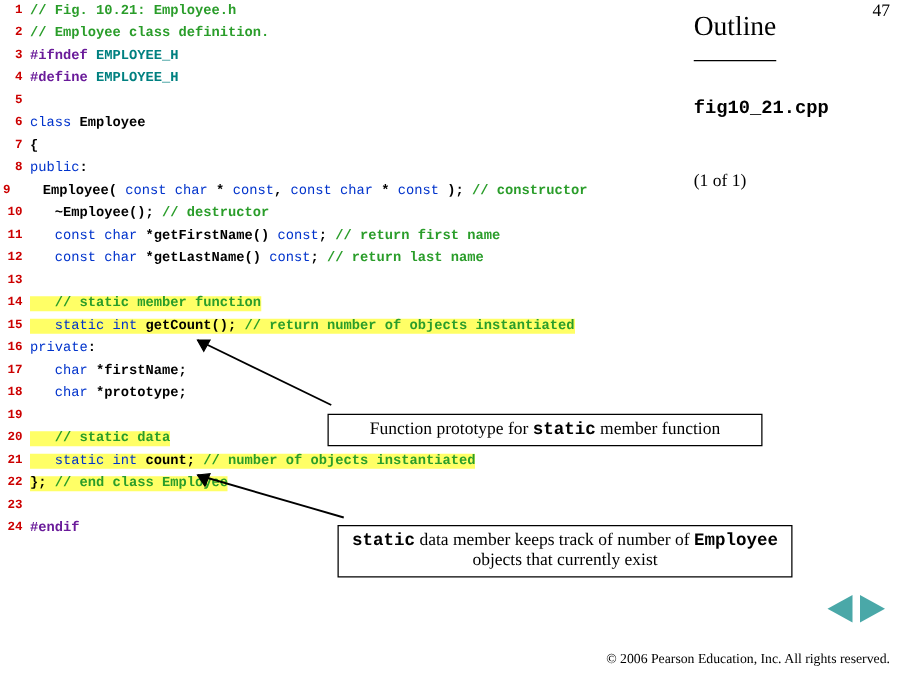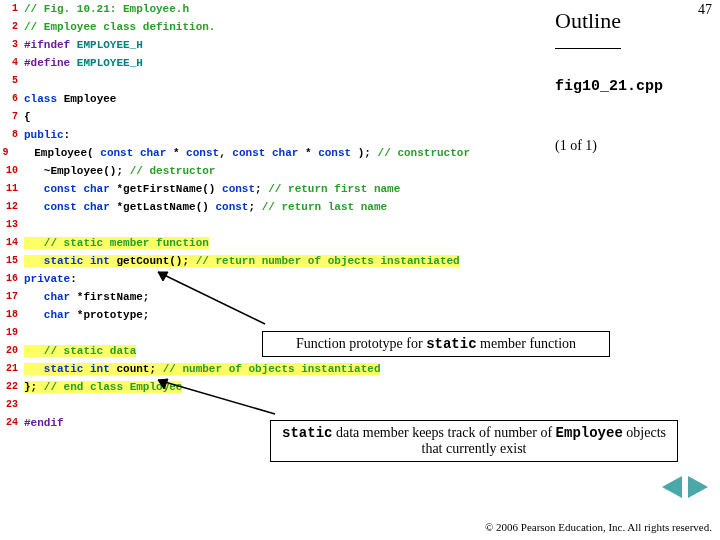--- a/index.html
+++ b/index.html
@@ -30,21 +30,21 @@
     text-align: right;
     color: #c00;
     padding-right: 6px;
     font-weight: bold;
     font-size: 10px;
   }
   .code {
     white-space: pre;
   }
   .comment { color: #2a9d2a; font-weight: bold; }
-  .keyword { color: #0033cc; font-weight: bold; }
+  .keyword { color: #0033cc; font-weight: normal; }
   .macro   { color: #6a1b9a; font-weight: bold; }
   .ident   { color: #000; font-weight: bold; }
   .teal    { color: #008080; font-weight: bold; }
   .punc    { color: #000; font-weight: bold; }
   .hl { background: #ffff66; }
 
   .outline-title {
     position: absolute;
     left: 555px;
     top: 8px;
@@ -82,21 +82,21 @@
     border: 1px solid #000;
     background: #fff;
     font-family: "Times New Roman", serif;
     font-size: 14px;
     padding: 4px 10px;
     text-align: center;
     margin-top: 12px;
   }
   .callout .mono { font-family: "Courier New", monospace; font-weight: bold; }
   #callout1 { left: 262px; top: 319px; width: 348px; }
-  #callout2 { left: 270px; top: 408px; width: 408px; }
+  #callout2 { left: 270px; top: 408px; width: 364px; }
 
   .arrow { position: absolute; stroke: #000; fill: #000; }
 
   .nav {
     position: absolute;
     right: 12px;
     bottom: 42px;
     display: flex;
     gap: 6px;
   }

